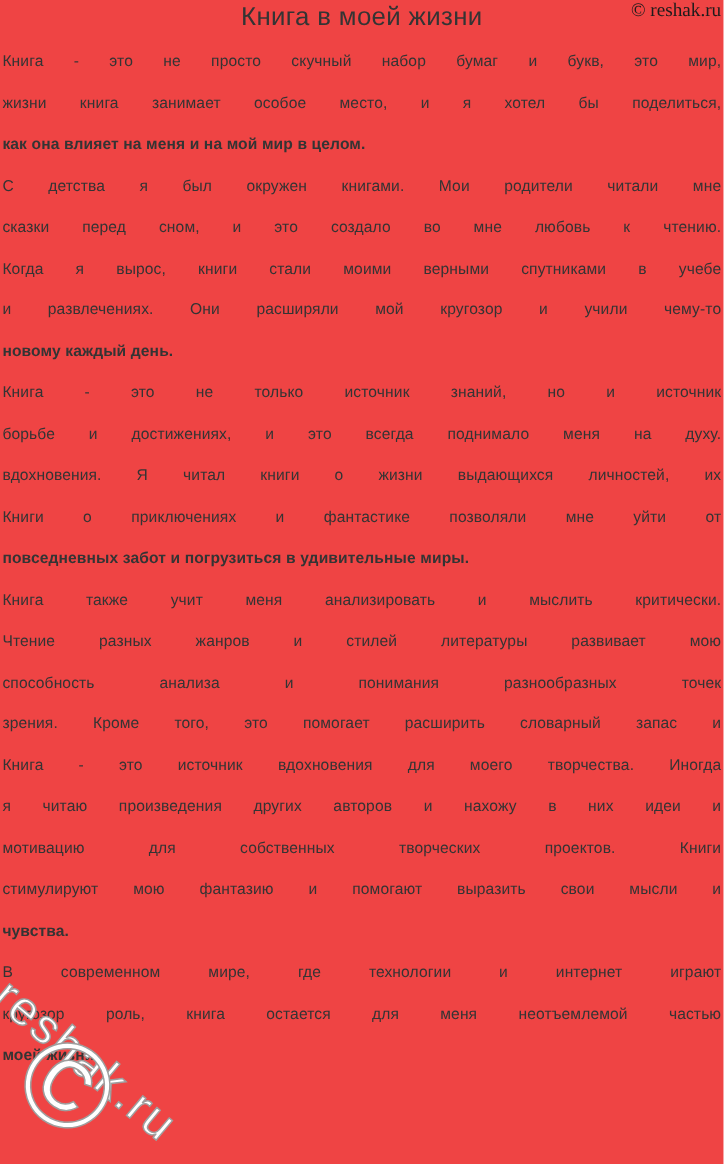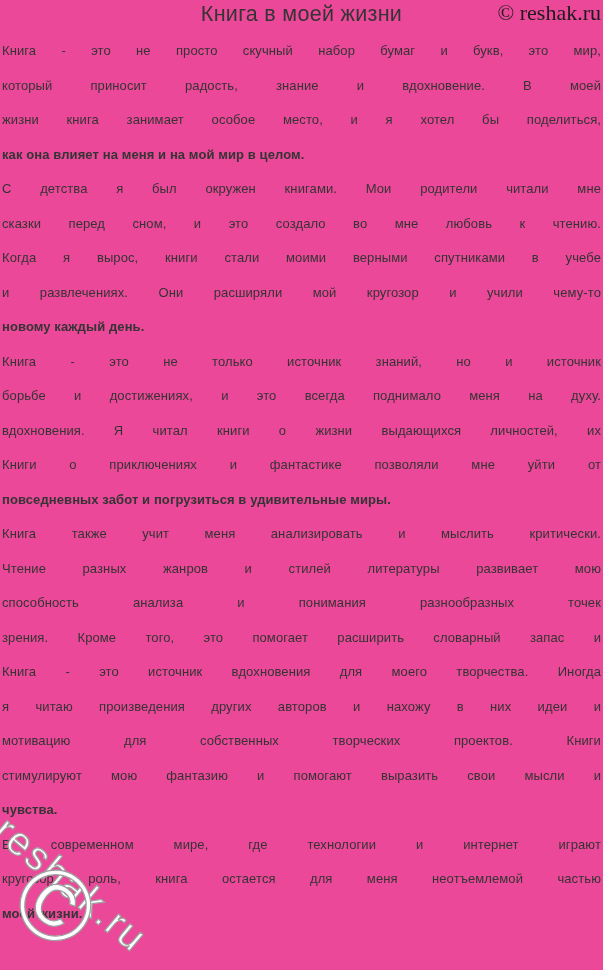--- a/index.html
+++ b/index.html
@@ -8,21 +8,21 @@
     width: 603px;
     height: 970px;
     overflow: hidden;
     background: #ffffff;
     font-family: "Liberation Sans", sans-serif;
   }
   .page {
     position: relative;
     width: 603px;
     height: 970px;
-    background: #ec4899;
+    background: #ef4444;
     box-sizing: border-box;
     padding: 0 2px;
   }
   .header {
     position: relative;
     height: 34px;
   }
   .title {
     position: absolute;
     left: 0;
@@ -31,21 +31,21 @@
     text-align: center;
     font-size: 21.5px;
     letter-spacing: 0.3px;
     color: #343434;
   }
   .copyright {
     position: absolute;
     right: 0;
     top: 0;
     font-family: "Liberation Serif", serif;
-    font-size: 22px;
+    font-size: 16px;
     color: #1c1c1c;
   }
   .body-text {
     position: relative;
   }
   .paragraph { margin: 0; }
   .line {
     height: 34.5px;
     line-height: 34.5px;
     font-size: 13px;
@@ -94,21 +94,20 @@
 <div class="page">
 
   <div class="header">
     <div class="title">Книга в моей жизни</div>
     <div class="copyright">© reshak.ru</div>
   </div>
 
   <div class="body-text">
       <div class="paragraph">
         <div class="line">Книга - это не просто скучный набор бумаг и букв, это мир,</div>
-        <div class="line">который приносит радость, знание и вдохновение. В моей</div>
         <div class="line">жизни книга занимает особое место, и я хотел бы поделиться,</div>
         <div class="line last">как она влияет на меня и на мой мир в целом.</div>
       </div>
       <div class="paragraph">
         <div class="line">С детства я был окружен книгами. Мои родители читали мне</div>
         <div class="line">сказки перед сном, и это создало во мне любовь к чтению.</div>
         <div class="line">Когда я вырос, книги стали моими верными спутниками в учебе</div>
         <div class="line">и развлечениях. Они расширяли мой кругозор и учили чему-то</div>
         <div class="line last">новому каждый день.</div>
       </div>

